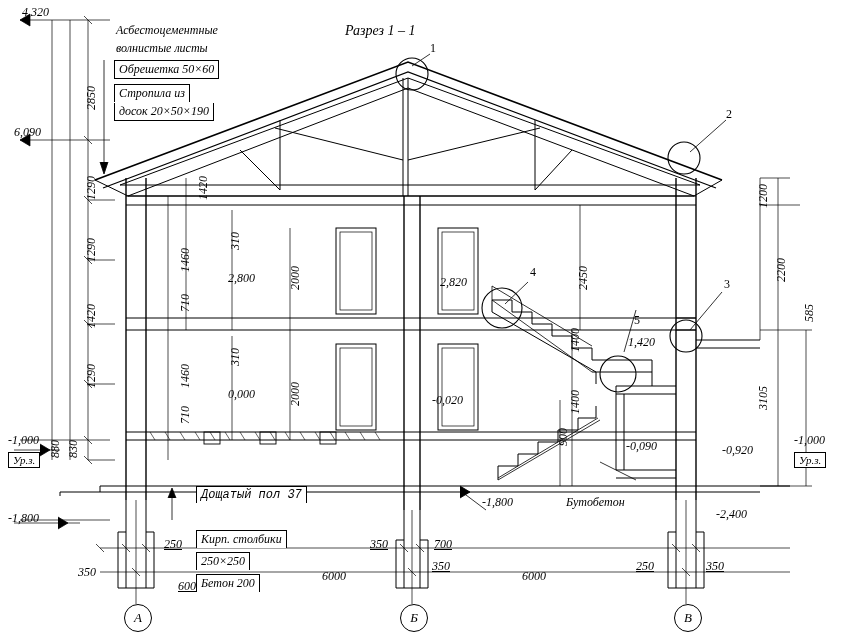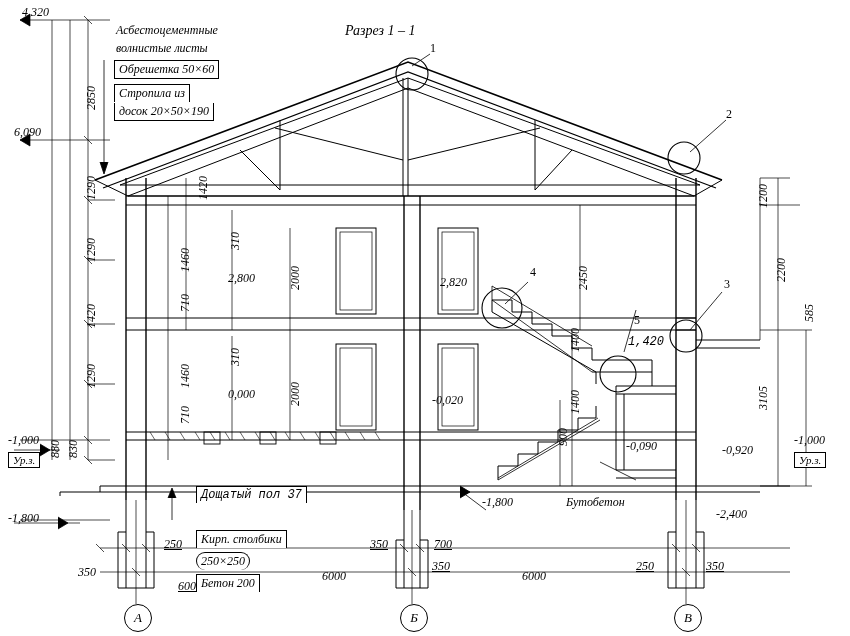--- a/index.html
+++ b/index.html
@@ -285,21 +285,21 @@
   <div class="vert" style="left:178px;top:388px;">1460</div>
   <div class="vert" style="left:178px;top:424px;">710</div>
   <div class="vert" style="left:288px;top:290px;">2000</div>
   <div class="vert" style="left:288px;top:406px;">2000</div>
 
   <div class="lbl" style="left:228px;top:272px;">2,800</div>
   <div class="lbl" style="left:440px;top:276px;">2,820</div>
   <div class="lbl" style="left:228px;top:388px;">0,000</div>
   <div class="lbl" style="left:432px;top:394px;">-0,020</div>
   <div class="lbl" style="left:626px;top:440px;">-0,090</div>
-  <div class="lbl" style="left:628px;top:336px;font-family:Liberation Mono, monospace;">1,420</div>
+  <div class="lbl" style="left:628px;top:336px;">1,420</div>
   <div class="lbl" style="left:482px;top:496px;">-1,800</div>
 
   <div class="vert" style="left:576px;top:290px;">2450</div>
   <div class="vert" style="left:568px;top:352px;">1400</div>
   <div class="vert" style="left:568px;top:414px;">1400</div>
   <div class="vert" style="left:556px;top:446px;">900</div>
 
   <div class="vert" style="left:756px;top:208px;">1200</div>
   <div class="vert" style="left:774px;top:282px;">2200</div>
   <div class="vert" style="left:802px;top:322px;">585</div>
@@ -311,21 +311,21 @@
   <div class="lbl" style="left:716px;top:508px;">-2,400</div>
 
   <div class="lbl n" style="left:430px;top:42px;">1</div>
   <div class="lbl n" style="left:726px;top:108px;">2</div>
   <div class="lbl n" style="left:724px;top:278px;">3</div>
   <div class="lbl n" style="left:530px;top:266px;">4</div>
   <div class="lbl n" style="left:634px;top:314px;">5</div>
 
   <div class="boxed" style="left:196px;top:486px;border-bottom:none;font-family:Liberation Mono, monospace;">Дощатый пол 37</div>
   <div class="boxed" style="left:196px;top:530px;border-bottom:none;">Кирп. столбики</div>
-  <div class="boxed" style="left:196px;top:552px;border-bottom:none;border-radius:9px;">250×250</div>
+  <div class="boxed" style="left:196px;top:552px;border-bottom:none;">250×250</div>
   <div class="boxed" style="left:196px;top:574px;border-bottom:none;">Бетон 200</div>
 
   <div class="lbl" style="left:566px;top:496px;">Бутобетон</div>
 
   <div class="lbl" style="left:78px;top:566px;">350</div>
   <div class="lbl ul" style="left:178px;top:580px;">600</div>
   <div class="lbl ul" style="left:164px;top:538px;">250</div>
   <div class="lbl ul" style="left:370px;top:538px;">350</div>
   <div class="lbl" style="left:322px;top:570px;">6000</div>
   <div class="lbl ul" style="left:432px;top:560px;">350</div>

